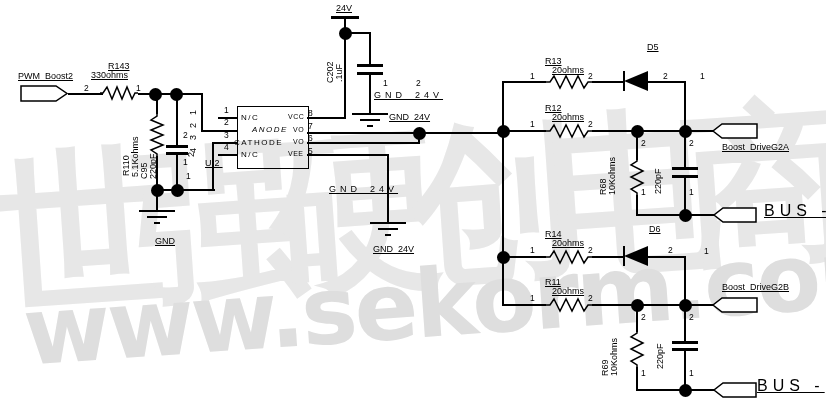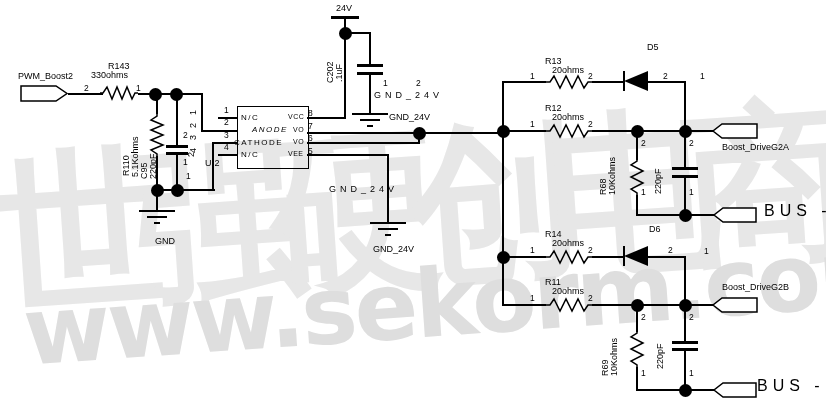--- a/index.html
+++ b/index.html
@@ -10,21 +10,21 @@
           font-family:"DejaVu Sans",sans-serif;font-weight:bold;color:#e7e7e7;
           font-size:172px;letter-spacing:-34px;transform:rotate(-4deg);transform-origin:left top;}
   .wm-url{position:absolute;left:20px;top:278px;z-index:0;white-space:nowrap;
           font-family:"DejaVu Sans",sans-serif;font-weight:bold;color:#dedede;
           font-size:94px;letter-spacing:-3px;transform:rotate(-4deg);transform-origin:left top;}
   
   #schem{position:absolute;left:0;top:0;width:826px;height:420px;z-index:1;}
   .wh{position:absolute;height:2px;background:#000;}
   .wv{position:absolute;width:2px;background:#000;}
   .dot{position:absolute;width:13px;height:13px;background:#000;border-radius:50%;}
-  .t{position:absolute;font-size:9px;line-height:10px;white-space:nowrap;}
+  .t{position:absolute;font-size:9px;line-height:10px;white-space:nowrap;text-decoration:underline;}
   .tp{position:absolute;font-size:8.5px;line-height:9px;white-space:nowrap;}
   .vl{position:absolute;font-size:9px;line-height:10px;height:10px;white-space:nowrap;
       transform:rotate(-90deg);transform-origin:left bottom;}
   .sp4{letter-spacing:4px;}
   .sp5{letter-spacing:5px;font-size:16px;}
   .sp2{letter-spacing:3px;}
   .icl{position:absolute;font-size:8px;line-height:9px;letter-spacing:1.5px;white-space:nowrap;}
   .icr{position:absolute;font-size:7px;line-height:8px;letter-spacing:.5px;white-space:nowrap;}
   .ic-body{position:absolute;left:237px;top:106px;width:70px;height:61px;border:1.5px solid #000;}
   svg{position:absolute;overflow:visible;}

